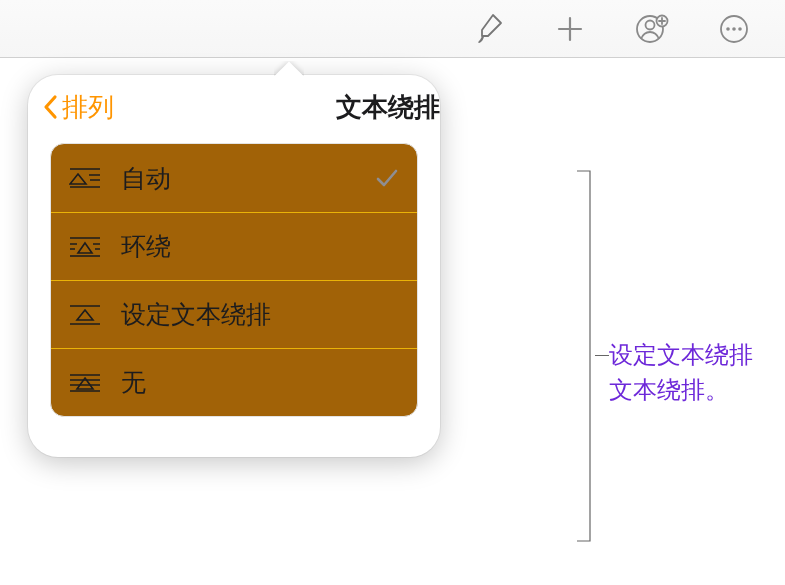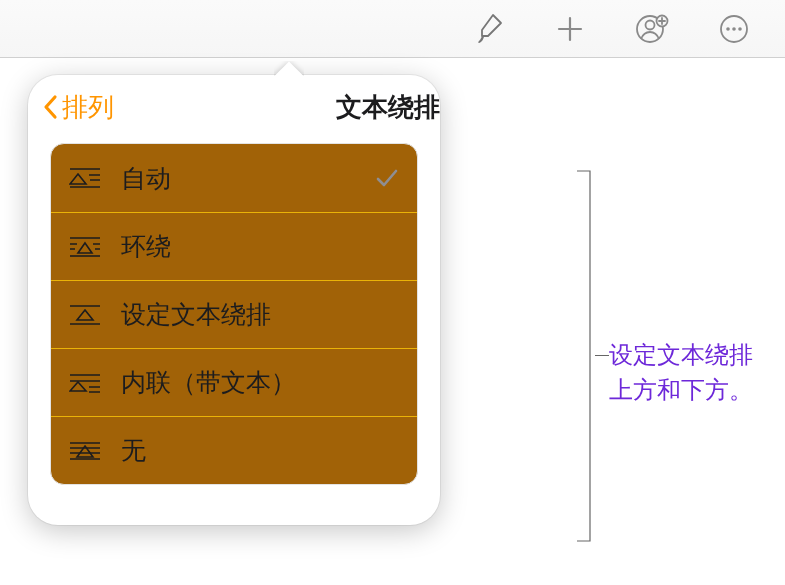--- a/index.html
+++ b/index.html
@@ -251,32 +251,20 @@
       <div class="option-icon">
         <svg width="32" height="24" viewBox="0 0 32 24" fill="none" stroke="#1c1c1e" stroke-width="1.6">
           <line x1="1" y1="3" x2="31" y2="3"></line>
           <polygon points="16,7 24,17 8,17" fill="none"></polygon>
           <line x1="1" y1="21" x2="31" y2="21"></line>
         </svg>
       </div>
       <div class="option-label">设定文本绕排</div>
     </div>
 
-    <div class="option-row">
-      <div class="option-icon">
-        <svg width="32" height="24" viewBox="0 0 32 24" fill="none" stroke="#1c1c1e" stroke-width="1.6">
-          <line x1="1" y1="4" x2="31" y2="4"></line>
-          <line x1="1" y1="10" x2="31" y2="10"></line>
-          <polygon points="9,11 17,20 1,20" fill="none"></polygon>
-          <line x1="20" y1="16" x2="31" y2="16"></line>
-          <line x1="20" y1="21" x2="31" y2="21"></line>
-        </svg>
-      </div>
-      <div class="option-label">内联（带文本）</div>
-    </div>
 
     <div class="option-row">
       <div class="option-icon">
         <svg width="32" height="24" viewBox="0 0 32 24" fill="none" stroke="#1c1c1e" stroke-width="1.6">
           <line x1="1" y1="4" x2="31" y2="4"></line>
           <line x1="1" y1="9" x2="31" y2="9"></line>
           <polygon points="16,7 24,18 8,18" fill="none"></polygon>
           <line x1="1" y1="14" x2="31" y2="14"></line>
           <line x1="1" y1="20" x2="31" y2="20"></line>
         </svg>
@@ -289,14 +277,14 @@
 
 <div class="bracket">
   <svg width="20" height="372" viewBox="0 0 20 372">
     <path d="M1 1 L14 1 L14 371 L1 371" fill="none" stroke="#666" stroke-width="1.2"></path>
   </svg>
 </div>
 <div class="bracket-tick"></div>
 
 <div class="annotation">
   <div>设定文本绕排</div>
-  <div>上方和下方。</div>
+  <div>文本绕排。</div>
 </div>
 
 </body></html>

